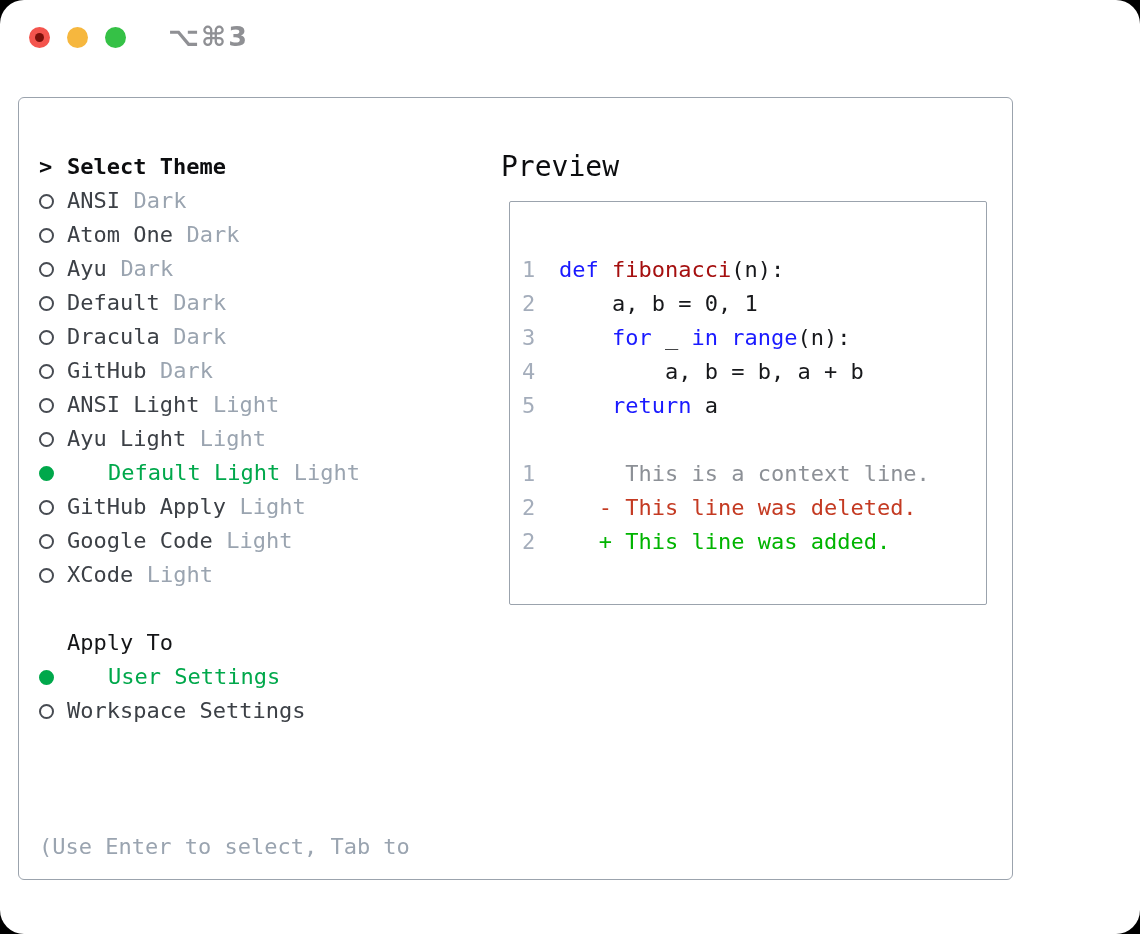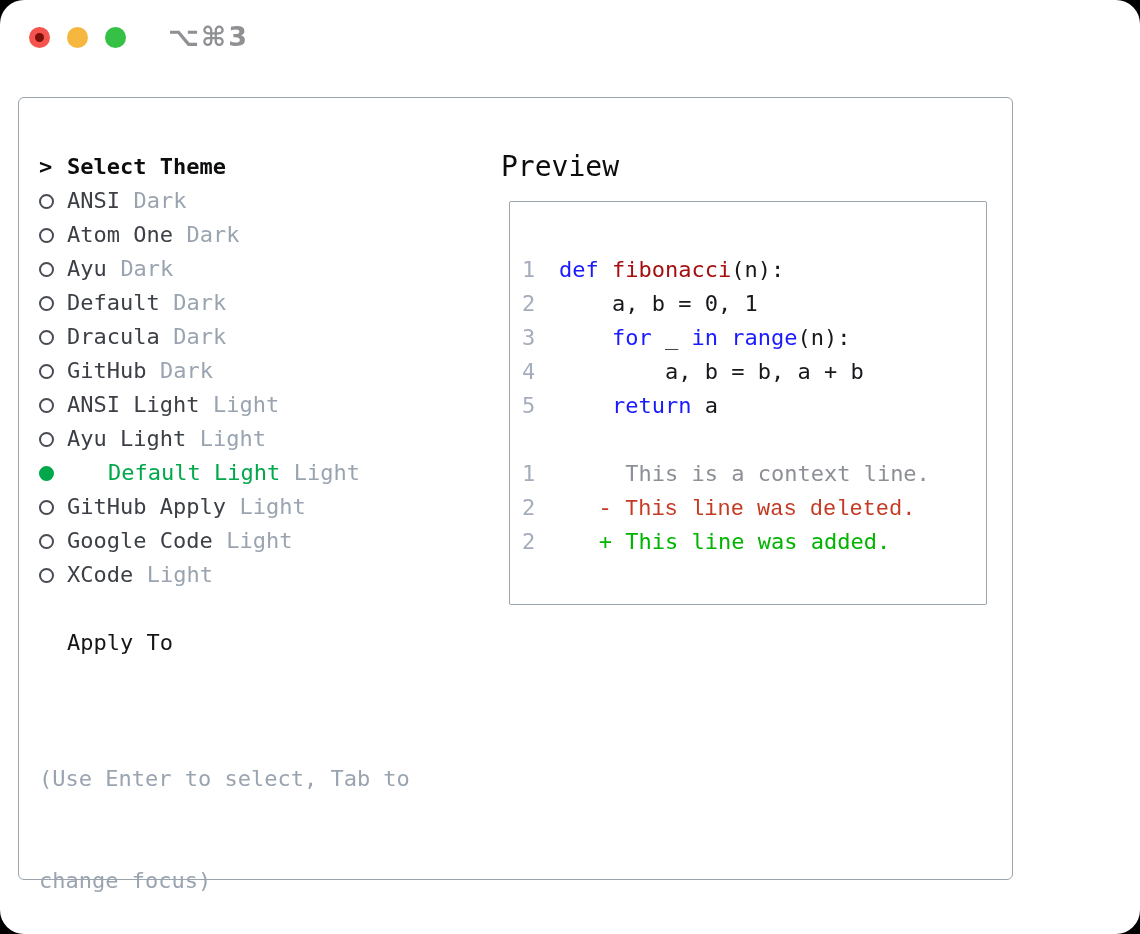--- a/index.html
+++ b/index.html
@@ -61,21 +61,21 @@
     position:absolute;left:490px;top:103px;width:478px;height:404px;
     border:1.5px solid #9ba3ad;border-radius:2px;background:#fff;
     padding:51px 0 17px 12px;font-size:22px;line-height:34px;color:var(--code-text,#17181b);
   }
   .codeline{white-space:pre;height:34px;}
   .ln{display:inline-block;width:37px;color:var(--line-number-gray,#a4adbb);}
   .kw{color:var(--keyword-blue,#1a1aff);}
   .fn{color:var(--function-red,#a50f0f);}
   .pl{color:var(--code-text,#17181b);}
   .ctx{color:var(--context-gray,#8c9096);}
-  .del{color:var(--diff-red,#c43a22);font-family:Liberation Mono, monospace;}
+  .del{color:var(--diff-red,#c43a22);}
   .add{color:var(--diff-green,#00b400);}
 </style>
 </head>
 <body>
 
 <div class="window">
 
   <div class="titlebar">
     <span class="light light-red"></span>
     <span class="light light-yellow"></span>
@@ -178,20 +178,34 @@
           </div>
         </div>
 
       <div class="spacer"></div>
 
       <div class="row apply-hdr">
         <span class="marker"></span>
         <span>Apply To</span>
       </div>
 
+      <div id="apply-list">
+          <div class="row item selected">
+            <span class="marker">
+              <span class="radio sel"></span>
+            </span>
+            <span class="name">User Settings</span>
+          </div>
+          <div class="row item">
+            <span class="marker">
+              <span class="radio"></span>
+            </span>
+            <span class="name">Workspace Settings</span>
+          </div>
+        </div>
 
       <div class="spacer"></div>
 
       <div class="help">
         <div>(Use Enter to select, Tab to</div>
         <div>change focus)</div>
       </div>
     </div>
 
     <div class="preview-header">Preview</div>

